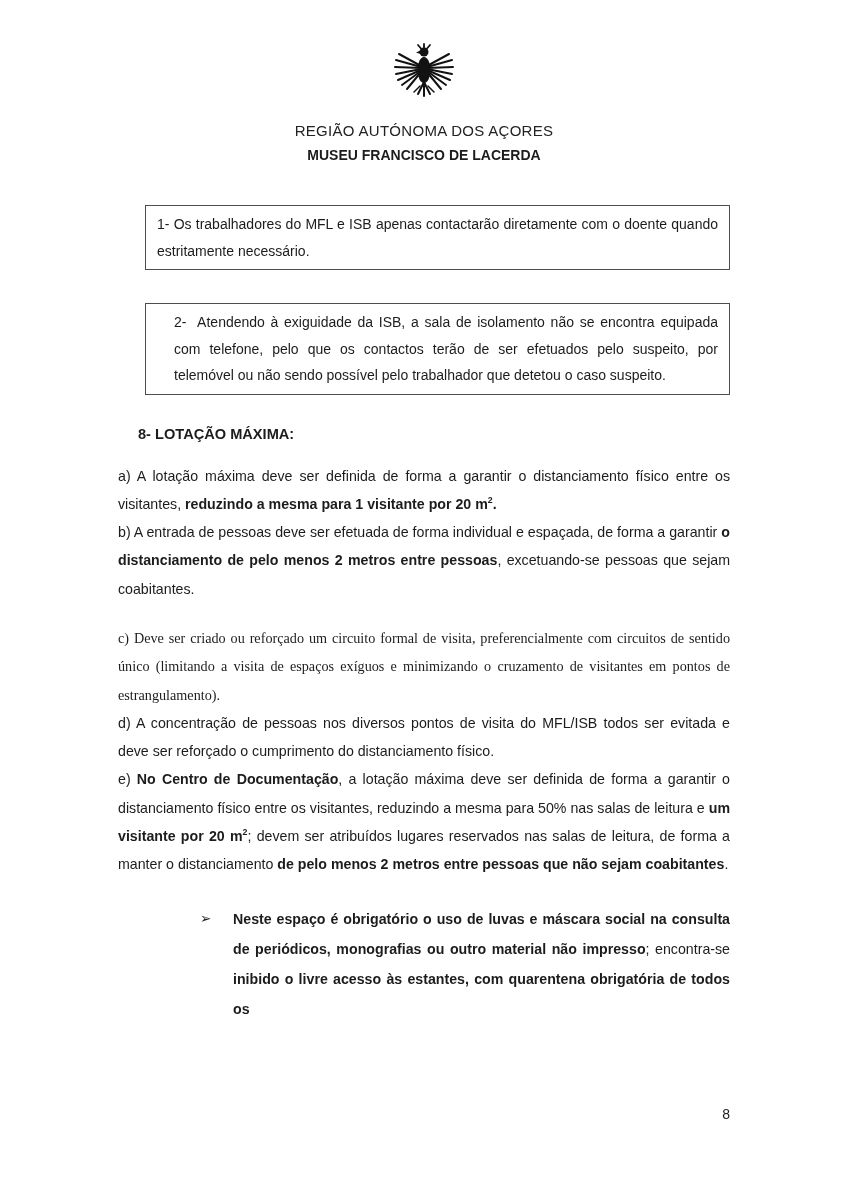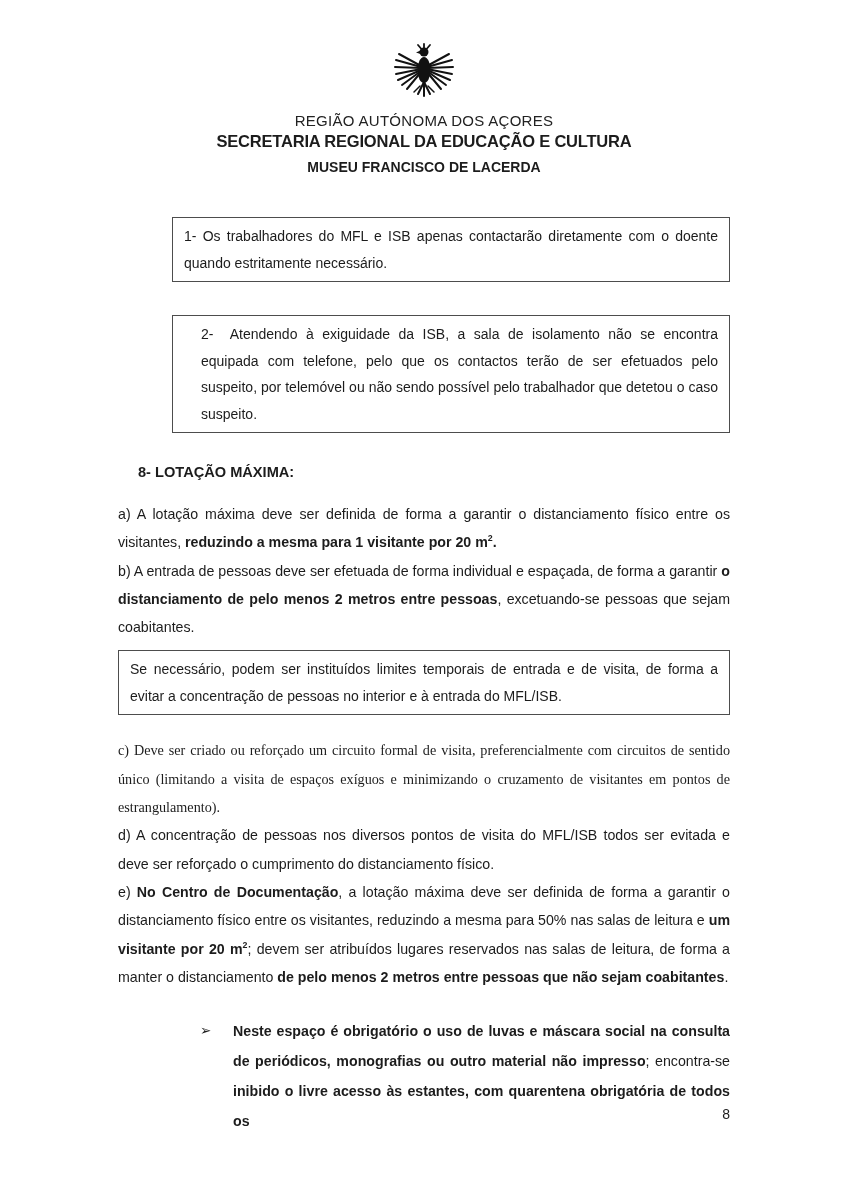--- a/index.html
+++ b/index.html
@@ -11,36 +11,36 @@
     box-sizing:border-box;
     padding:42px 118px 0 118px;
     font-family:"Liberation Sans","DejaVu Sans",sans-serif;
     color:#1c1c1c;
     overflow:hidden;
   }
   
   .letterhead{text-align:center;}
   .emblem{height:62px;display:flex;justify-content:center;align-items:flex-start;}
   .hl{white-space:nowrap;}
-  .hl-region{font-size:15px;letter-spacing:.3px;margin-top:8px;color:#222;}
+  .hl-region{font-size:15px;letter-spacing:.3px;margin-top:18px;color:#222;}
   .hl-secretariat{font-size:16.5px;font-weight:bold;letter-spacing:-0.2px;margin-top:3px;}
   .hl-directorate{font-size:14px;font-weight:bold;margin-top:5px;}
   .hl-museum{font-size:14px;font-weight:bold;margin-top:8px;}
   
   .note-box{
     border:1px solid #4d4d4d;
     padding:5px 11px;
     font-size:14px;
     line-height:26.5px;
     text-align:justify;
     box-sizing:border-box;
     color:#1c1c1c;
   }
   .note-box p{margin:0;}
-  .nb-indent{margin-left:54px;}
+  .nb-indent{margin-left:27px;}
   .nb-1{margin-top:42px;}
   .nb-2{margin-top:33px;padding-left:28px;}
   .nb-3{margin-top:9px;margin-left:0;}
   
   .section-heading{
     font-size:14.6px;font-weight:bold;
     margin:31px 0 0 0;
     padding-left:20px;
   }
   .body{
@@ -100,40 +100,36 @@
           <line x1="34" y1="44" x2="40" y2="50" stroke-width="1.5"></line>
         </g>
         <g fill="#121212">
           <ellipse cx="30" cy="28" rx="6.5" ry="13"></ellipse>
           <circle cx="30" cy="10" r="4.5"></circle>
           <path d="M26.5 8.6 L22 10.4 L26.5 12 Z"></path>
         </g>
       </svg>
     </div>
     <div class="hl hl-region">REGIÃO AUTÓNOMA DOS AÇORES</div>
-    <div class="hl hl-secretariat">SECRETARIA REGIONAL DA EDUCAÇÃO E CULTURA</div>
     <div class="hl hl-museum">MUSEU FRANCISCO DE LACERDA</div>
   </header>
 
   <div class="note-box nb-indent nb-1">
     <p>1- Os trabalhadores do MFL e ISB apenas contactarão diretamente com o doente quando estritamente necessário.</p>
   </div>
 
   <div class="note-box nb-indent nb-2">
     <p>2-&nbsp; Atendendo à exiguidade da ISB, a sala de isolamento não se encontra equipada com telefone, pelo que os contactos terão de ser efetuados pelo suspeito, por telemóvel ou não sendo possível pelo trabalhador que detetou o caso suspeito.</p>
   </div>
 
   <h2 class="section-heading">8- LOTAÇÃO MÁXIMA:</h2>
 
   <p class="body para-a"><span>a) A lotação máxima deve ser definida de forma a garantir o distanciamento físico entre os visitantes, </span><span class="b">reduzindo a mesma para 1 visitante por 20 m</span><sup class="b">2</sup><span class="b">.</span></p>
   <p class="body"><span>b) A entrada de pessoas deve ser efetuada de forma individual e espaçada, de forma a garantir </span><span class="b">o distanciamento de pelo menos 2 metros entre pessoas</span><span>, excetuando-se pessoas que sejam coabitantes.</span></p>
 
-  <div class="note-box nb-3">
-    <p>Se necessário, podem ser instituídos limites temporais de entrada e de visita, de forma a evitar a concentração de pessoas no interior e à entrada do MFL/ISB.</p>
-  </div>
 
   <p class="body para-c"><span>c) Deve ser criado ou reforçado um circuito formal de visita, preferencialmente com circuitos de sentido único (limitando a visita de espaços exíguos e minimizando o cruzamento de visitantes em pontos de estrangulamento).</span></p>
   <p class="body"><span>d) A concentração de pessoas nos diversos pontos de visita do MFL/ISB todos ser evitada e deve ser reforçado o cumprimento do distanciamento físico.</span></p>
   <p class="body"><span>e) </span><span class="b">No Centro de Documentação</span><span>, a lotação máxima deve ser definida de forma a garantir o distanciamento físico entre os visitantes, reduzindo a mesma para 50% nas salas de leitura e </span><span class="b">um visitante por 20 m</span><sup class="b">2</sup><span>; devem ser atribuídos lugares reservados nas salas de leitura, de forma a manter o distanciamento </span><span class="b">de pelo menos 2 metros entre pessoas que não sejam coabitantes</span><span>.</span></p>
 
   <div class="bullet">
     <span class="marker">➢</span>
     <p class="body"><span class="b">Neste espaço é obrigatório o uso de luvas e máscara social na consulta de periódicos, monografias ou outro material não impresso</span><span>; encontra-se </span><span class="b">inibido o livre acesso às estantes, com quarentena obrigatória de todos os</span></p>
   </div>
 

